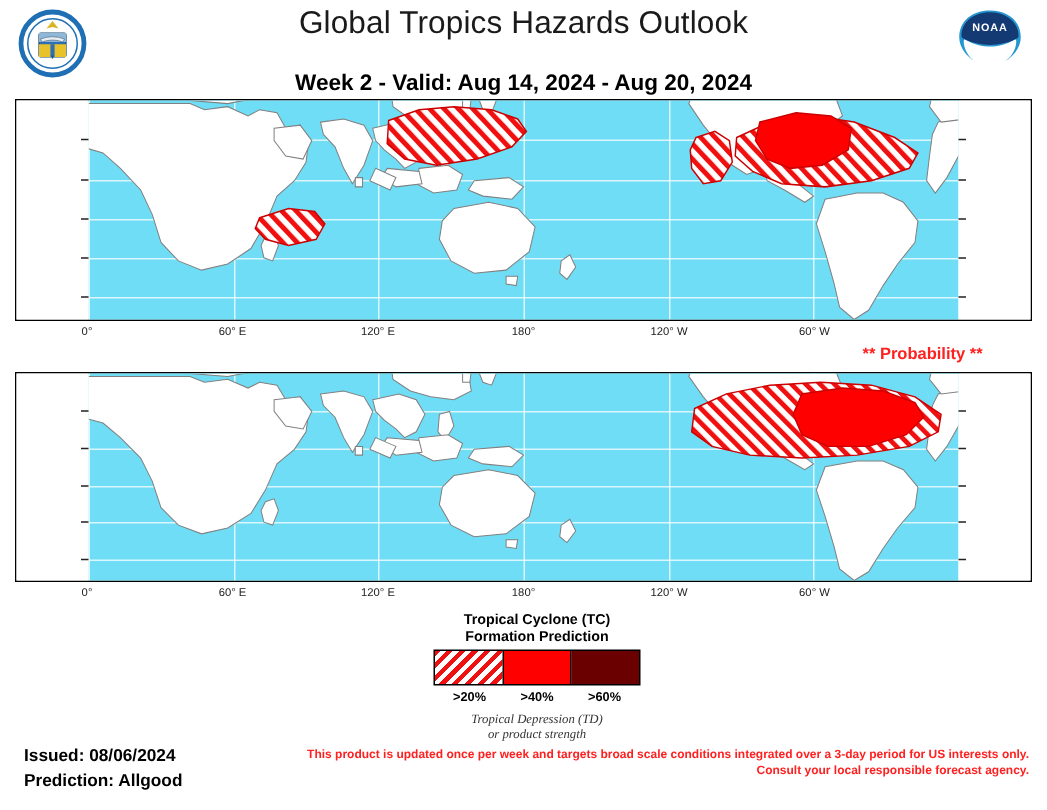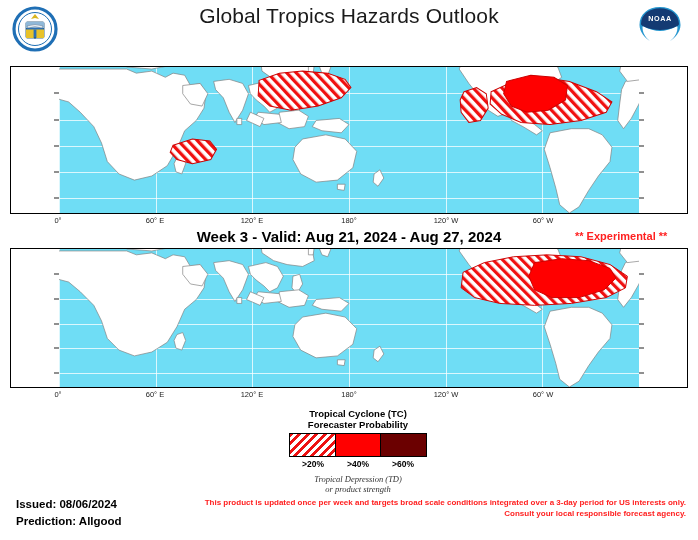--- a/index.html
+++ b/index.html
@@ -106,20 +106,21 @@
         <rect x="14" y="16" width="18" height="16" rx="1.2" fill="#2C6FB5" stroke="#17496f" stroke-width="0.8"></rect>
         <path d="M14 16 h18 v6 h-18 z" fill="#8fb8d8"></path>
         <path d="M15 20 q8 -3 16 0 l-1 2 q-7 -2.6 -14 0 z" fill="#e8eef4" stroke="#44607a" stroke-width="0.4"></path>
         <rect x="14" y="23.5" width="18" height="8.5" fill="#E8C22A"></rect>
         <rect x="21.6" y="23.5" width="2.8" height="8.5" fill="#2C6FB5"></rect>
         <path d="M23 31 l0 2" stroke="#17496f" stroke-width="0.9"></path>
       </svg>
     </div>
 
     <div class="title-main">Global Tropics Hazards Outlook</div>
+    <div class="title-week2">Week 2 - Valid: Aug 14, 2024 - Aug 20, 2024</div>
 
     <div class="noaa-logo">
       <svg viewBox="0 0 48 48">
         <path d="M24 2 C12 2 3.5 9 3.5 20 C3.5 27 9 33 14 36 C14 36 6.5 31 6.5 22.5 C6.5 21.5 7 21 8 21.6 C13 24.6 19 26 24 26 C29 26 35 24.6 40 21.6 C41 21 41.5 21.5 41.5 22.5 C41.5 31 34 36 34 36 C39 33 44.5 27 44.5 20 C44.5 9 36 2 24 2 Z" fill="#2596CF"></path>
         <path d="M24 3.2 C13.2 3.2 5 9.6 5 19 C5 19.9 5.6 20.4 6.6 20.9 C11.6 23.6 18.4 25 24 25 C29.6 25 36.4 23.6 41.4 20.9 C42.4 20.4 43 19.9 43 19 C43 9.6 34.8 3.2 24 3.2 Z" fill="#143A73"></path>
         <text x="24" y="15.5" font-family="'Liberation Sans',sans-serif" font-size="7.2" font-weight="bold" fill="#ffffff" text-anchor="middle" letter-spacing="0.6">NOAA</text>
         <path d="M11 27 C16 33 21 36 24 41 C26 35 31 31 37 27 C31 32 27 35 24 38 C21 34 16 30 11 27 Z" fill="#ffffff"></path>
       </svg>
     </div>
   </div>
@@ -249,22 +250,21 @@
 
   <div class="lonlabels" style="top:216px">
     <div class="lonlabel" style="left:48px">0°</div>
     <div class="lonlabel" style="left:145px">60° E</div>
     <div class="lonlabel" style="left:242px">120° E</div>
     <div class="lonlabel" style="left:339px">180°</div>
     <div class="lonlabel" style="left:436px">120° W</div>
     <div class="lonlabel" style="left:533px">60° W</div>
   </div>
 
-  <div class="title-week3">Week 3 - Valid: Aug 21, 2024 - Aug 27, 2024</div>
-  <div class="experimental">** Experimental **</div>
+  <div class="experimental">** Probability **</div>
 
   <div class="panel" id="panel-week3">
     <div class="axis-left"></div>
     <div class="axis-right"></div>
 
     <div class="maparea">
       <div class="gridline-h" style="top:18%"></div>
       <div class="gridline-h" style="top:36%"></div>
       <div class="gridline-h" style="top:54%"></div>
       <div class="gridline-h" style="top:72%"></div>
@@ -355,21 +355,21 @@
     <div class="lonlabel" style="left:48px">0°</div>
     <div class="lonlabel" style="left:145px">60° E</div>
     <div class="lonlabel" style="left:242px">120° E</div>
     <div class="lonlabel" style="left:339px">180°</div>
     <div class="lonlabel" style="left:436px">120° W</div>
     <div class="lonlabel" style="left:533px">60° W</div>
   </div>
 
   <div class="legend">
     <div class="legend-title1">Tropical Cyclone (TC)</div>
-    <div class="legend-title2">Forecaster Probability</div>
+    <div class="legend-title2">Formation Prediction</div>
     <div class="legend-bar">
       <div class="sw sw-hatch"></div>
       <div class="sw sw-solid"></div>
       <div class="sw sw-dark"></div>
     </div>
     <div class="legend-ticks">
       <div class="legend-tick" style="left:24px">&gt;20%</div>
       <div class="legend-tick" style="left:69px">&gt;40%</div>
       <div class="legend-tick" style="left:114px">&gt;60%</div>
     </div>

